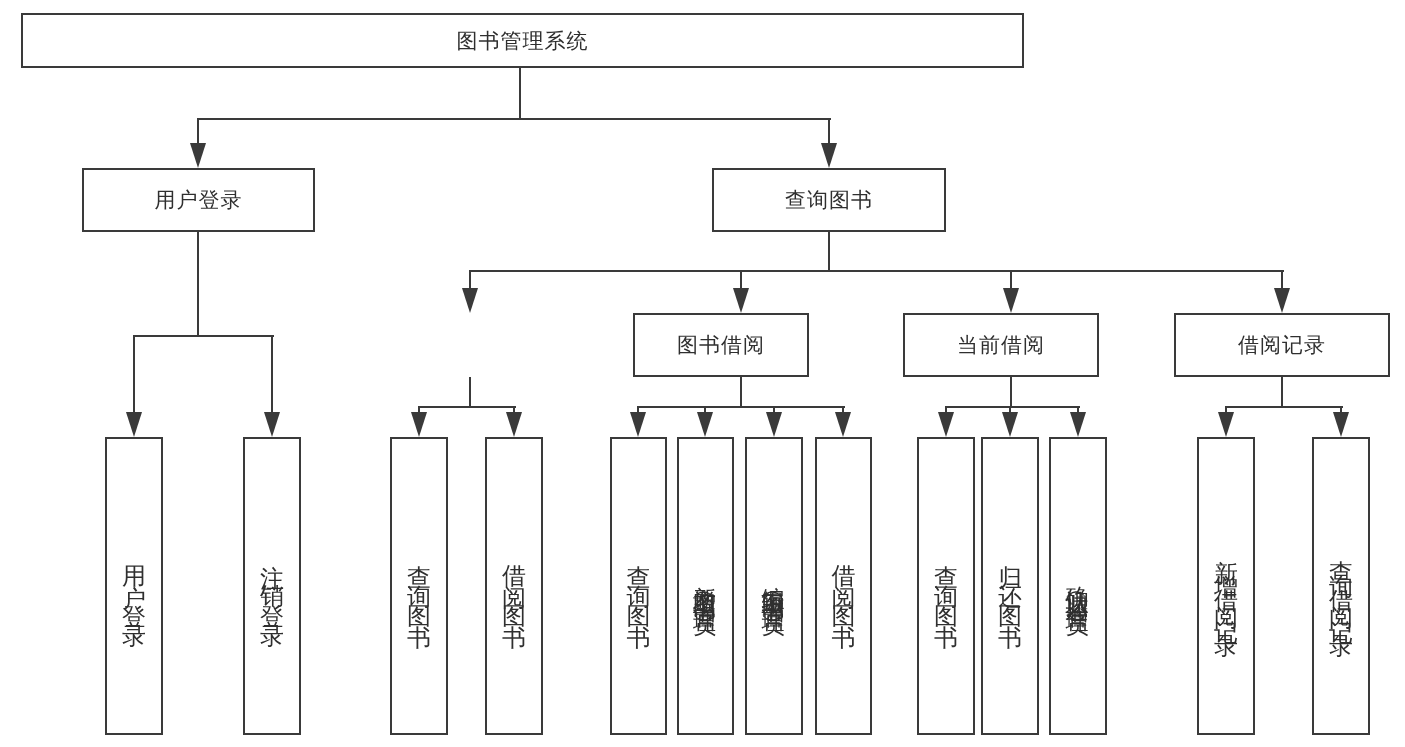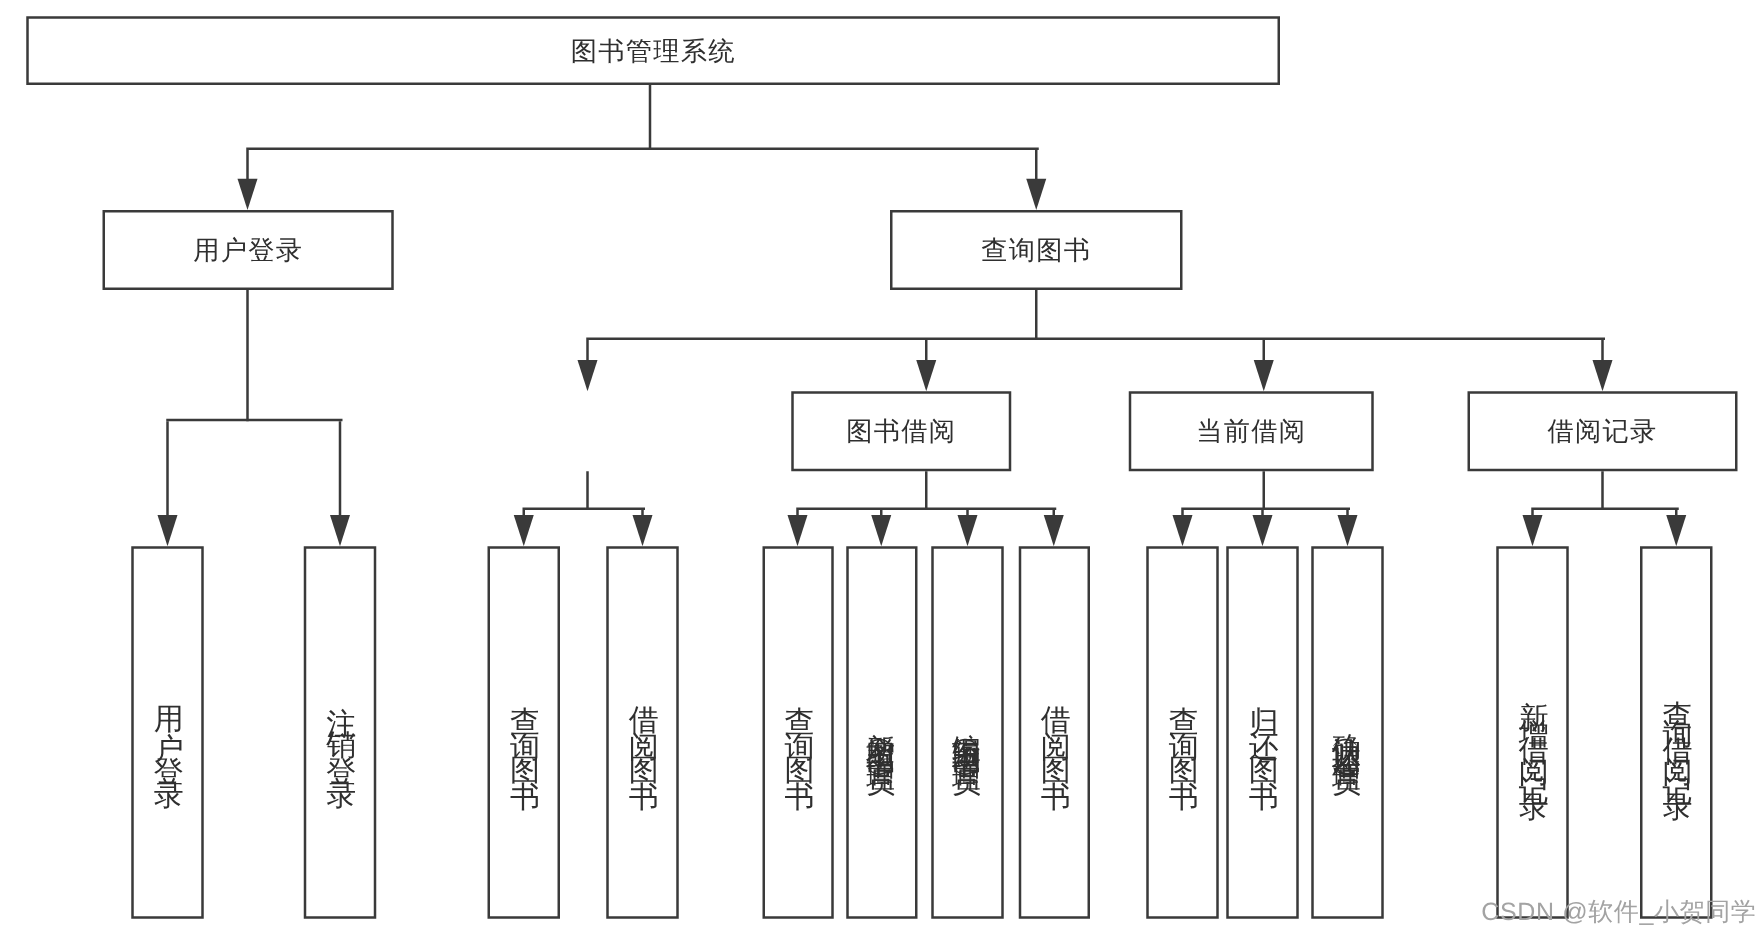--- a/index.html
+++ b/index.html
@@ -118,15 +118,14 @@
   <div class="ar" style="left:1002px;top:412px"></div>
   <div class="ar" style="left:1070px;top:412px"></div>
 
   <div class="vl" style="left:1281px;top:377px;height:30px"></div>
   <div class="hl" style="left:1225px;top:406px;width:118px"></div>
   <div class="vl" style="left:1225px;top:408px;height:5px"></div>
   <div class="vl" style="left:1340px;top:408px;height:5px"></div>
   <div class="ar" style="left:1218px;top:412px"></div>
   <div class="ar" style="left:1333px;top:412px"></div>
 
-  <div class="watermark">CSDN @软件_小贺同学</div>
 
 </div>
 
 </body></html>

